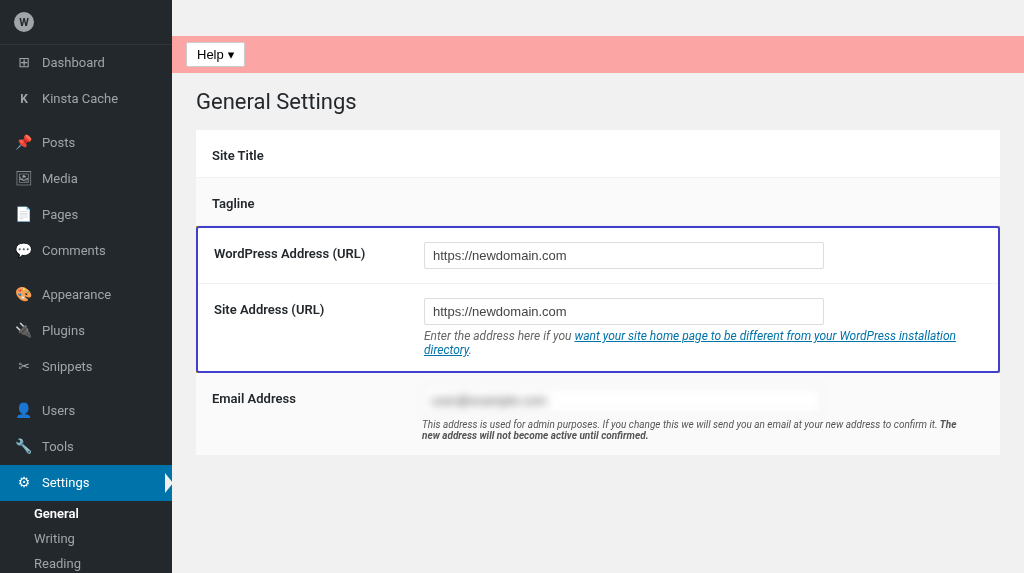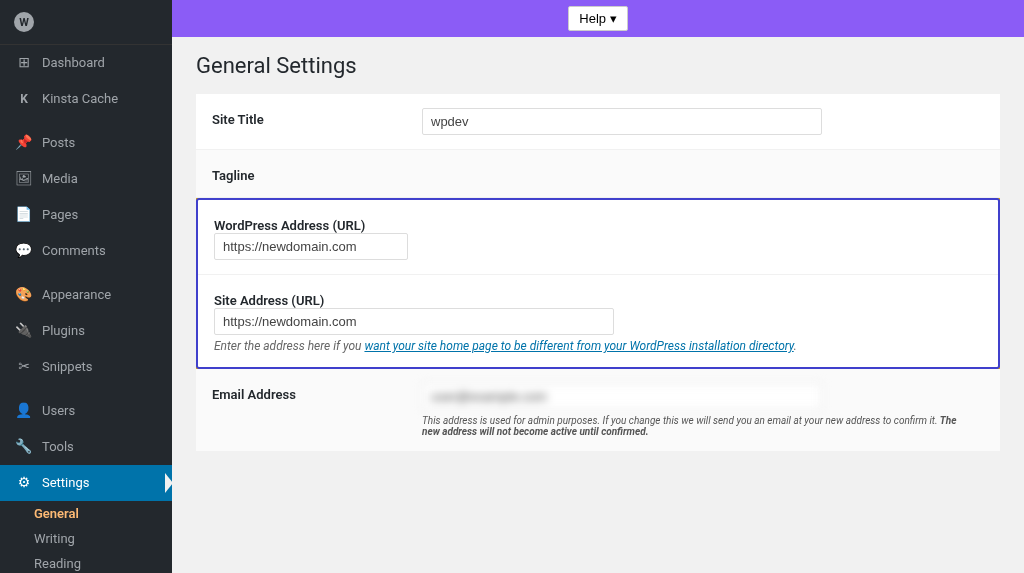--- a/index.html
+++ b/index.html
@@ -54,21 +54,21 @@
 
     
     .sidebar-subitem {
       display: flex;
       align-items: center;
       padding: 5px 14px 5px 34px;
       cursor: pointer;
       color: #a0a5aa;
       font-size: 13px;
     }
-    .sidebar-subitem.active { color: #fdba74; font-weight: 600; }
+    .sidebar-subitem.active { color: #ffffff; font-weight: 600; }
 
     
     .sidebar-item.settings-active {
       background: #0073aa;
       color: #fff;
       position: relative;
     }
     .sidebar-item.settings-active::after {
       content: '';
       position: absolute;
@@ -83,23 +83,24 @@
 
     
     #main {
       flex: 1;
       display: flex;
       flex-direction: column;
       overflow: hidden;
     }
     #topbar {
       display: flex;
-      justify-content: center;
+      justify-content: flex-start;
       padding: 6px 14px;
-      background: #8b5cf6;
+      background: #fca5a5;
+      margin-top: 36px;
     }
     .help-btn {
       background: #fff;
       border: 1px solid #ccc;
       padding: 4px 10px;
       border-radius: 2px;
       cursor: pointer;
       font-size: 13px;
       display: flex; align-items: center; gap: 4px;
     }
@@ -163,21 +164,20 @@
       border: 2px solid #4040cc;
       border-radius: 3px;
       margin-bottom: 0;
       padding: 0;
       background: #fff;
     }
     .url-row {
       display: flex;
       align-items: flex-start;
       padding: 14px 16px;
-      flex-direction: column;
     }
     .url-row + .url-row {
       border-top: 1px solid #f1f1f1;
     }
 
     
     .blurred {
       filter: blur(4px);
       user-select: none;
     }
@@ -282,23 +282,20 @@
     </button>
   </div>
 
   <div id="content">
     <h1 class="page-title">General Settings</h1>
 
     <div class="settings-form">
 
       <div class="form-row">
         <div class="form-label">Site Title</div>
-        <div class="form-field">
-          <input type="text" class="form-input" value="wpdev" style="">
-        </div>
       </div>
 
       <div class="form-row">
         <div class="form-label">Tagline</div>
       </div>
 
       <div class="url-section" style="margin: 0 0 0 0;">
 
         <div class="url-row">
           <div class="form-label">WordPress Address (URL)</div>

